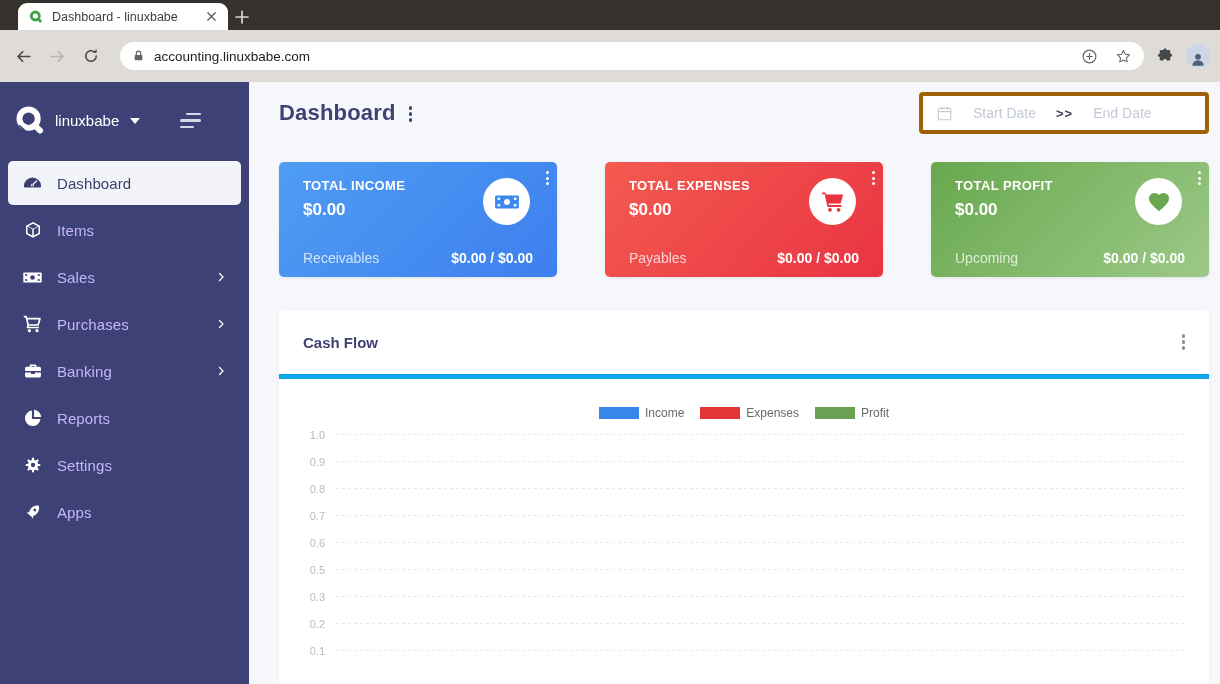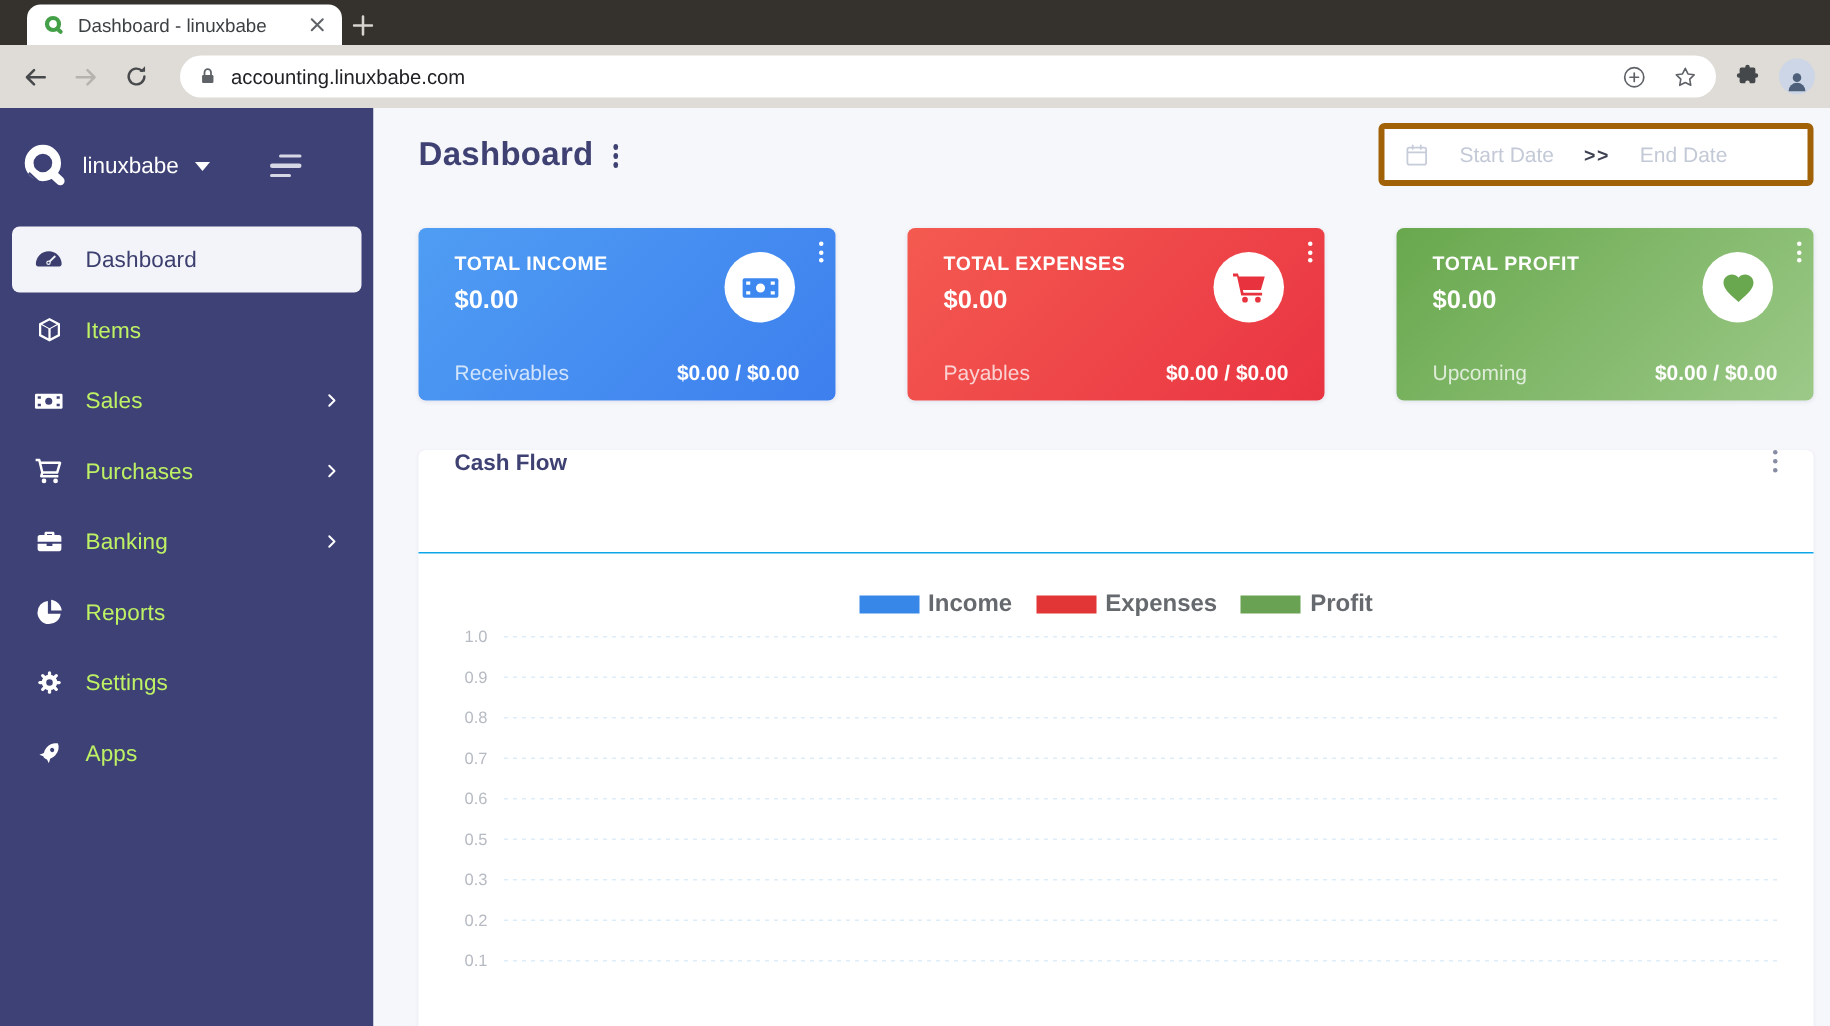--- a/index.html
+++ b/index.html
@@ -5,42 +5,42 @@
   * { margin:0; padding:0; box-sizing:border-box; }
   html,body { width:1220px; height:684px; overflow:hidden; font-family:"Liberation Sans", sans-serif; background:#f6f7fb; }
 
   
   .tabstrip { height:30px; background:#35322e; display:flex; align-items:flex-end; }
   .tab { margin-left:18px; width:210px; height:27px; background:#ffffff; border-radius:9px 9px 0 0;
          display:flex; align-items:center; padding:0 8px 0 10px; gap:8px; }
   .tab-title { font-size:12.5px; color:#3c4043; flex:1; white-space:nowrap; overflow:hidden; }
   .tab-close { width:18px; height:18px; display:flex; align-items:center; justify-content:center; border-radius:50%; }
   .newtab { width:28px; height:27px; display:flex; align-items:center; justify-content:center; }
-  .toolbar { height:42px; background:#dfdcd7; display:flex; align-items:center; padding:0 10px; gap:8px; }
+  .toolbar { height:52px; background:#dfdcd7; display:flex; align-items:center; padding:0 10px; gap:8px; }
   .nav-ico { width:26px; height:26px; display:flex; align-items:center; justify-content:center; }
   .urlbar { height:28px; flex:1; max-width:1036px; background:#ffffff; border-radius:14px; display:flex;
             align-items:center; padding:0 12px; gap:9px; margin-left:8px; }
   .url-text { font-size:13.5px; color:#202124; flex:1; }
   .avatar { width:24px; height:24px; border-radius:50%; background:#ccd6e6; display:flex; align-items:flex-end; justify-content:center; overflow:hidden; }
 
   
   .app { display:flex; height:612px; }
   .sidebar { width:249px; background:#3e4175; flex-shrink:0; display:flex; flex-direction:column; }
   .brand { height:77px; display:flex; align-items:center; padding:0 48px 0 13px; gap:9px; }
   .company { color:#ffffff; font-size:15px; }
   .caret-down { width:0; height:0; border-left:5px solid transparent; border-right:5px solid transparent; border-top:6px solid #fff; margin-left:2px; }
   .side-toggle { margin-left:auto; display:flex; flex-direction:column; gap:4px; align-items:center; cursor:pointer; }
   .side-toggle i { display:block; height:2.6px; background:#d6d8e6; border-radius:2px; }
   .side-toggle i:nth-child(1){ width:15px; align-self:flex-end; }
   .side-toggle i:nth-child(2){ width:21px; }
   .side-toggle i:nth-child(3){ width:14px; align-self:flex-start; }
 
   .menu { padding:2px 8px; }
   .menu-item { height:44px; margin-bottom:3px; border-radius:5px; display:flex; align-items:center;
-               padding:0 14px; color:#bef264; cursor:pointer; }
+               padding:0 14px; color:#c4b5fd; cursor:pointer; }
   .menu-item .mi-icon { width:21px; height:21px; display:flex; align-items:center; justify-content:center; }
   .menu-item .mi-label { margin-left:14px; font-size:15px; letter-spacing:.1px; }
   .menu-item.active { background:#f3f4f9; color:#3b3e6e; }
   .menu-item .chev { margin-left:auto; width:12px; height:12px; }
 
   .main { flex:1; background:#f6f7fb; padding:10px 11px 0 30px; overflow:hidden; }
 
   .page-header { height:42px; display:flex; align-items:center; }
   .page-title { font-size:22px; font-weight:700; color:#3f4173; letter-spacing:.2px; }
   .kebab { display:inline-flex; flex-direction:column; align-items:center; gap:2.6px; cursor:pointer; }
@@ -60,28 +60,28 @@
   .card-amount { font-size:17px; font-weight:700; margin-top:7px; }
   .card-circle { position:absolute; top:16px; right:27px; width:47px; height:47px; background:#fff;
                  border-radius:50%; display:flex; align-items:center; justify-content:center; }
   .card-kebab { position:absolute; top:9px; right:8px; color:#ffffff; }
   .card-kebab i { width:3px; height:3px; gap:2px; }
   .card-footer { position:absolute; left:24px; right:24px; bottom:11px; display:flex; justify-content:space-between; align-items:baseline; }
   .card-footer .f-label { font-size:14px; color:rgba(255,255,255,.75); }
   .card-footer .f-value { font-size:14px; font-weight:700; color:#fff; }
 
   .panel { margin-top:33px; background:#fff; border-radius:5px; box-shadow:0 1px 3px rgba(40,50,90,.06); height:520px; }
-  .panel-header { height:69px; display:flex; padding:0 24px; border-bottom:1px solid #0ea5e9; }
+  .panel-header { height:69px; display:flex; align-items:center; padding:0 24px; border-bottom:5px solid #0ea5e9; }
   .panel-title { font-size:15px; font-weight:700; color:#3f4173; }
   .panel-kebab { margin-left:auto; color:#888ca3; }
 
   .legend { display:flex; justify-content:center; align-items:center; gap:16px; margin-top:27px; height:13px; }
   .legend-item { display:flex; align-items:center; gap:6px; }
   .swatch { width:40px; height:12px; display:inline-block; }
-  .legend-label { font-size:16px; color:#666a6e;font-weight:bold; }
+  .legend-label { font-size:12px; color:#666a6e; }
 
   .grid { margin-top:2px; }
   .tick-row { display:flex; align-items:center; height:27px; padding-right:24px; }
   .tick-label { width:46px; text-align:right; font-size:11px; color:#b6bac2; }
   .tick-line { flex:1; height:1px; margin-left:11px;
                background:repeating-linear-gradient(to right, #deedfa 0 3px, transparent 3px 6px); }
 
   svg { display:block; }
 </style>
 </head>

